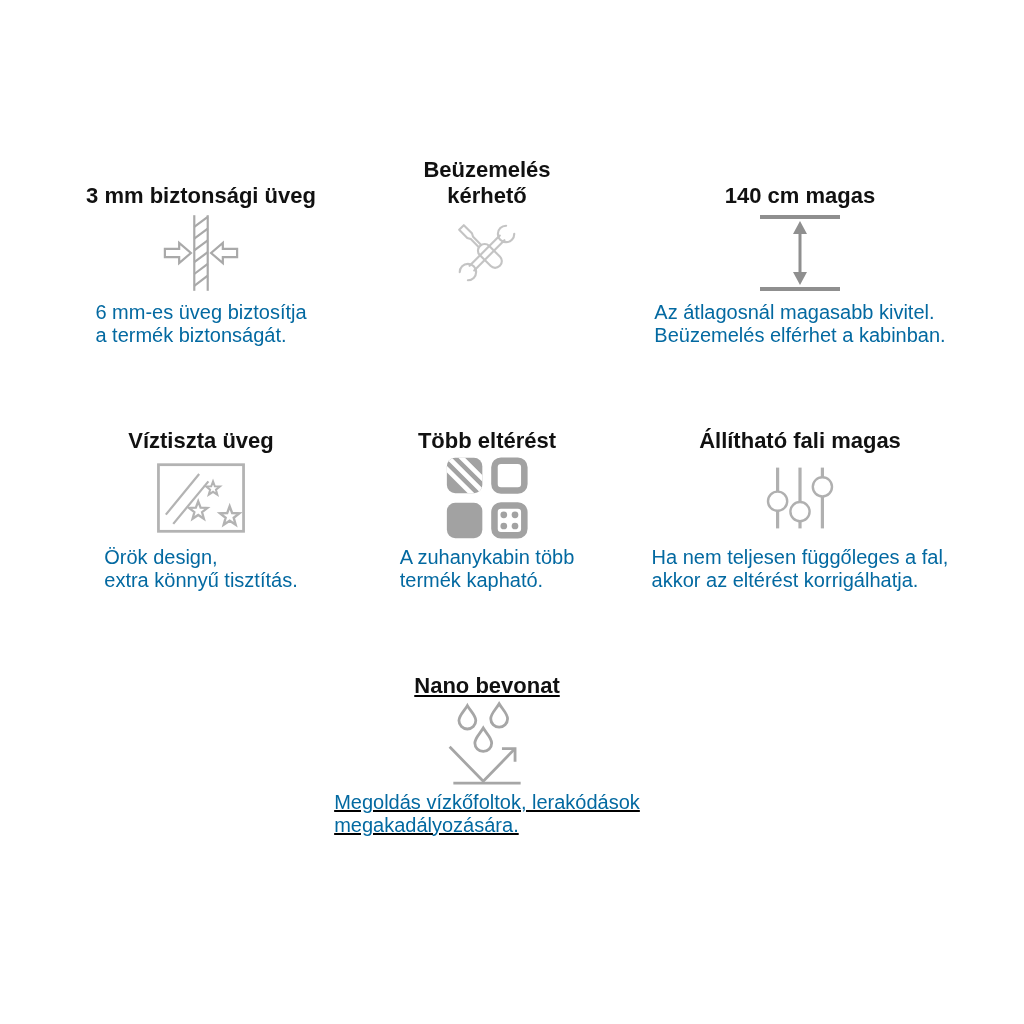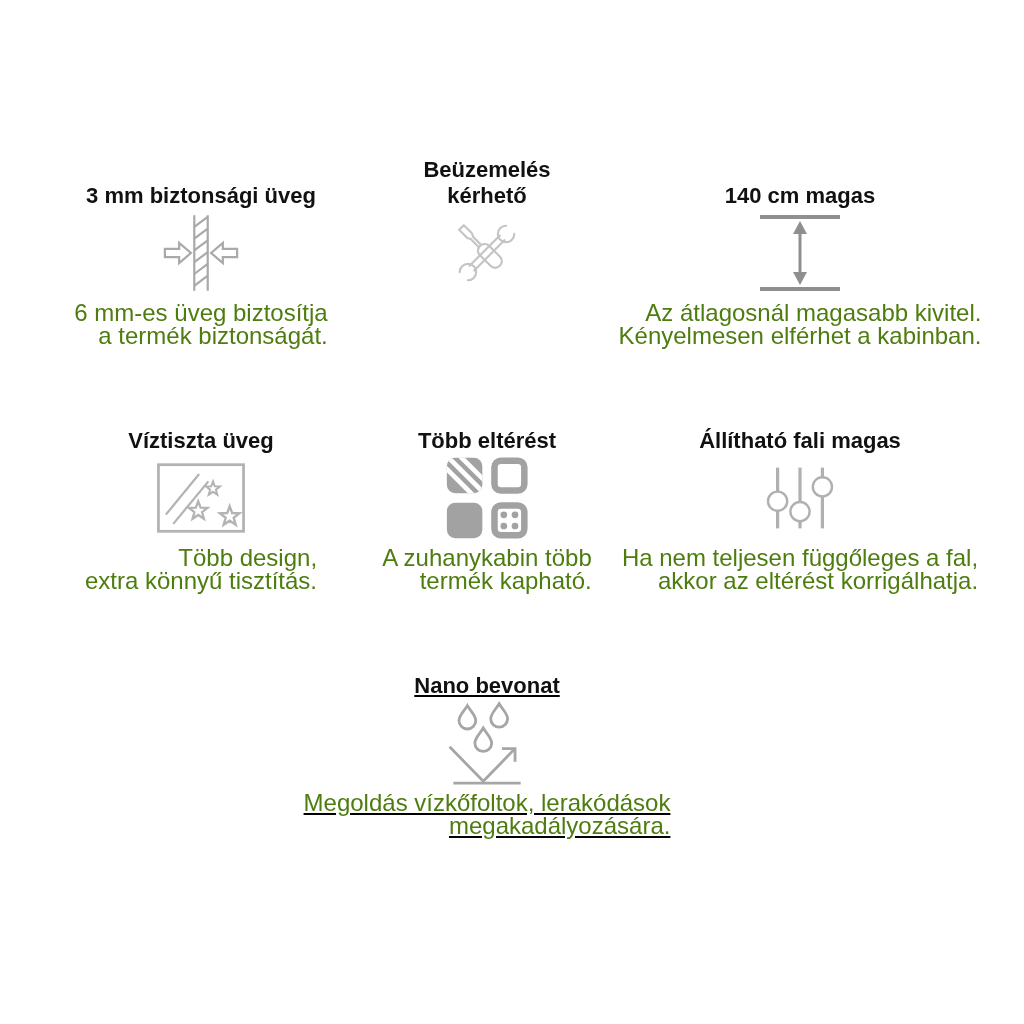--- a/index.html
+++ b/index.html
@@ -35,24 +35,24 @@
   }
   .feature-icon {
     height: 88px;
     display: flex;
     align-items: center;
     justify-content: center;
   }
   .feature-icon svg { display: block; }
   .feature-desc {
     padding-top: 4px;
-    font-size: 24px;
+    font-size: 20px;
     line-height: 23px;
-    text-align: right;
-    color: #4d7c0f;
+    text-align: left;
+    color: #0369a1;
     white-space: pre-line;
   }
   .row-bottom {
     grid-column: 1 / -1;
     display: flex;
     justify-content: center;
   }
   .row-bottom .feature {
     width: 460px;
     transform: translateX(-27px);
@@ -104,38 +104,38 @@
     <div class="feature-icon" style="color: rgb(143, 143, 143);">
       <svg width="104" height="78" viewBox="0 0 104 78" fill="none" stroke="currentColor">
         <line x1="12" y1="3" x2="92" y2="3" stroke-width="4"></line>
         <line x1="12" y1="75" x2="92" y2="75" stroke-width="4"></line>
         <line x1="52" y1="14" x2="52" y2="64" stroke-width="3"></line>
         <polygon points="52,7 45,20 59,20" fill="currentColor" stroke="none"></polygon>
         <polygon points="52,71 45,58 59,58" fill="currentColor" stroke="none"></polygon>
       </svg>
     </div>
     <div class="feature-desc">Az átlagosnál magasabb kivitel.
-Kényelmesen elférhet a kabinban.</div>
+Beüzemelés elférhet a kabinban.</div>
   </div>
 
   <div class="feature">
     <div class="feature-title">Víztiszta üveg</div>
     <div class="feature-icon" style="color: rgb(179, 179, 179);">
       <svg width="94" height="74" viewBox="0 0 100 80" fill="none" stroke="currentColor" stroke-width="2.6">
         <defs>
           <path id="star4" d="M0 -11 L2.7 -3.72 L10.46 -3.4 L4.37 1.42 L6.47 8.9 L0 4.6 L-6.47 8.9 L-4.37 1.42 L-10.46 -3.4 L-2.7 -3.72 Z"></path>
         </defs>
         <rect x="4" y="4" width="92" height="72" stroke-width="3"></rect>
         <path d="M12 58 L48 14 M20 68 L58 22" stroke-width="2.4"></path>
         <use href="#star4" transform="translate(63,30) scale(0.72)" stroke-width="3"></use>
         <use href="#star4" transform="translate(47,54) scale(0.95)" stroke-width="2.6"></use>
         <use href="#star4" transform="translate(81,60) scale(1.0)" stroke-width="2.6"></use>
       </svg>
     </div>
-    <div class="feature-desc">Több design,
+    <div class="feature-desc">Örök design,
 extra könnyű tisztítás.</div>
   </div>
 
   <div class="feature">
     <div class="feature-title">Több eltérést</div>
     <div class="feature-icon" style="color: rgb(162, 162, 162);">
       <svg width="84" height="84" viewBox="0 0 90 90" fill="none">
         <defs>
           <clipPath id="swTL">
               <rect x="2" y="2" width="38" height="38" rx="9"></rect>

